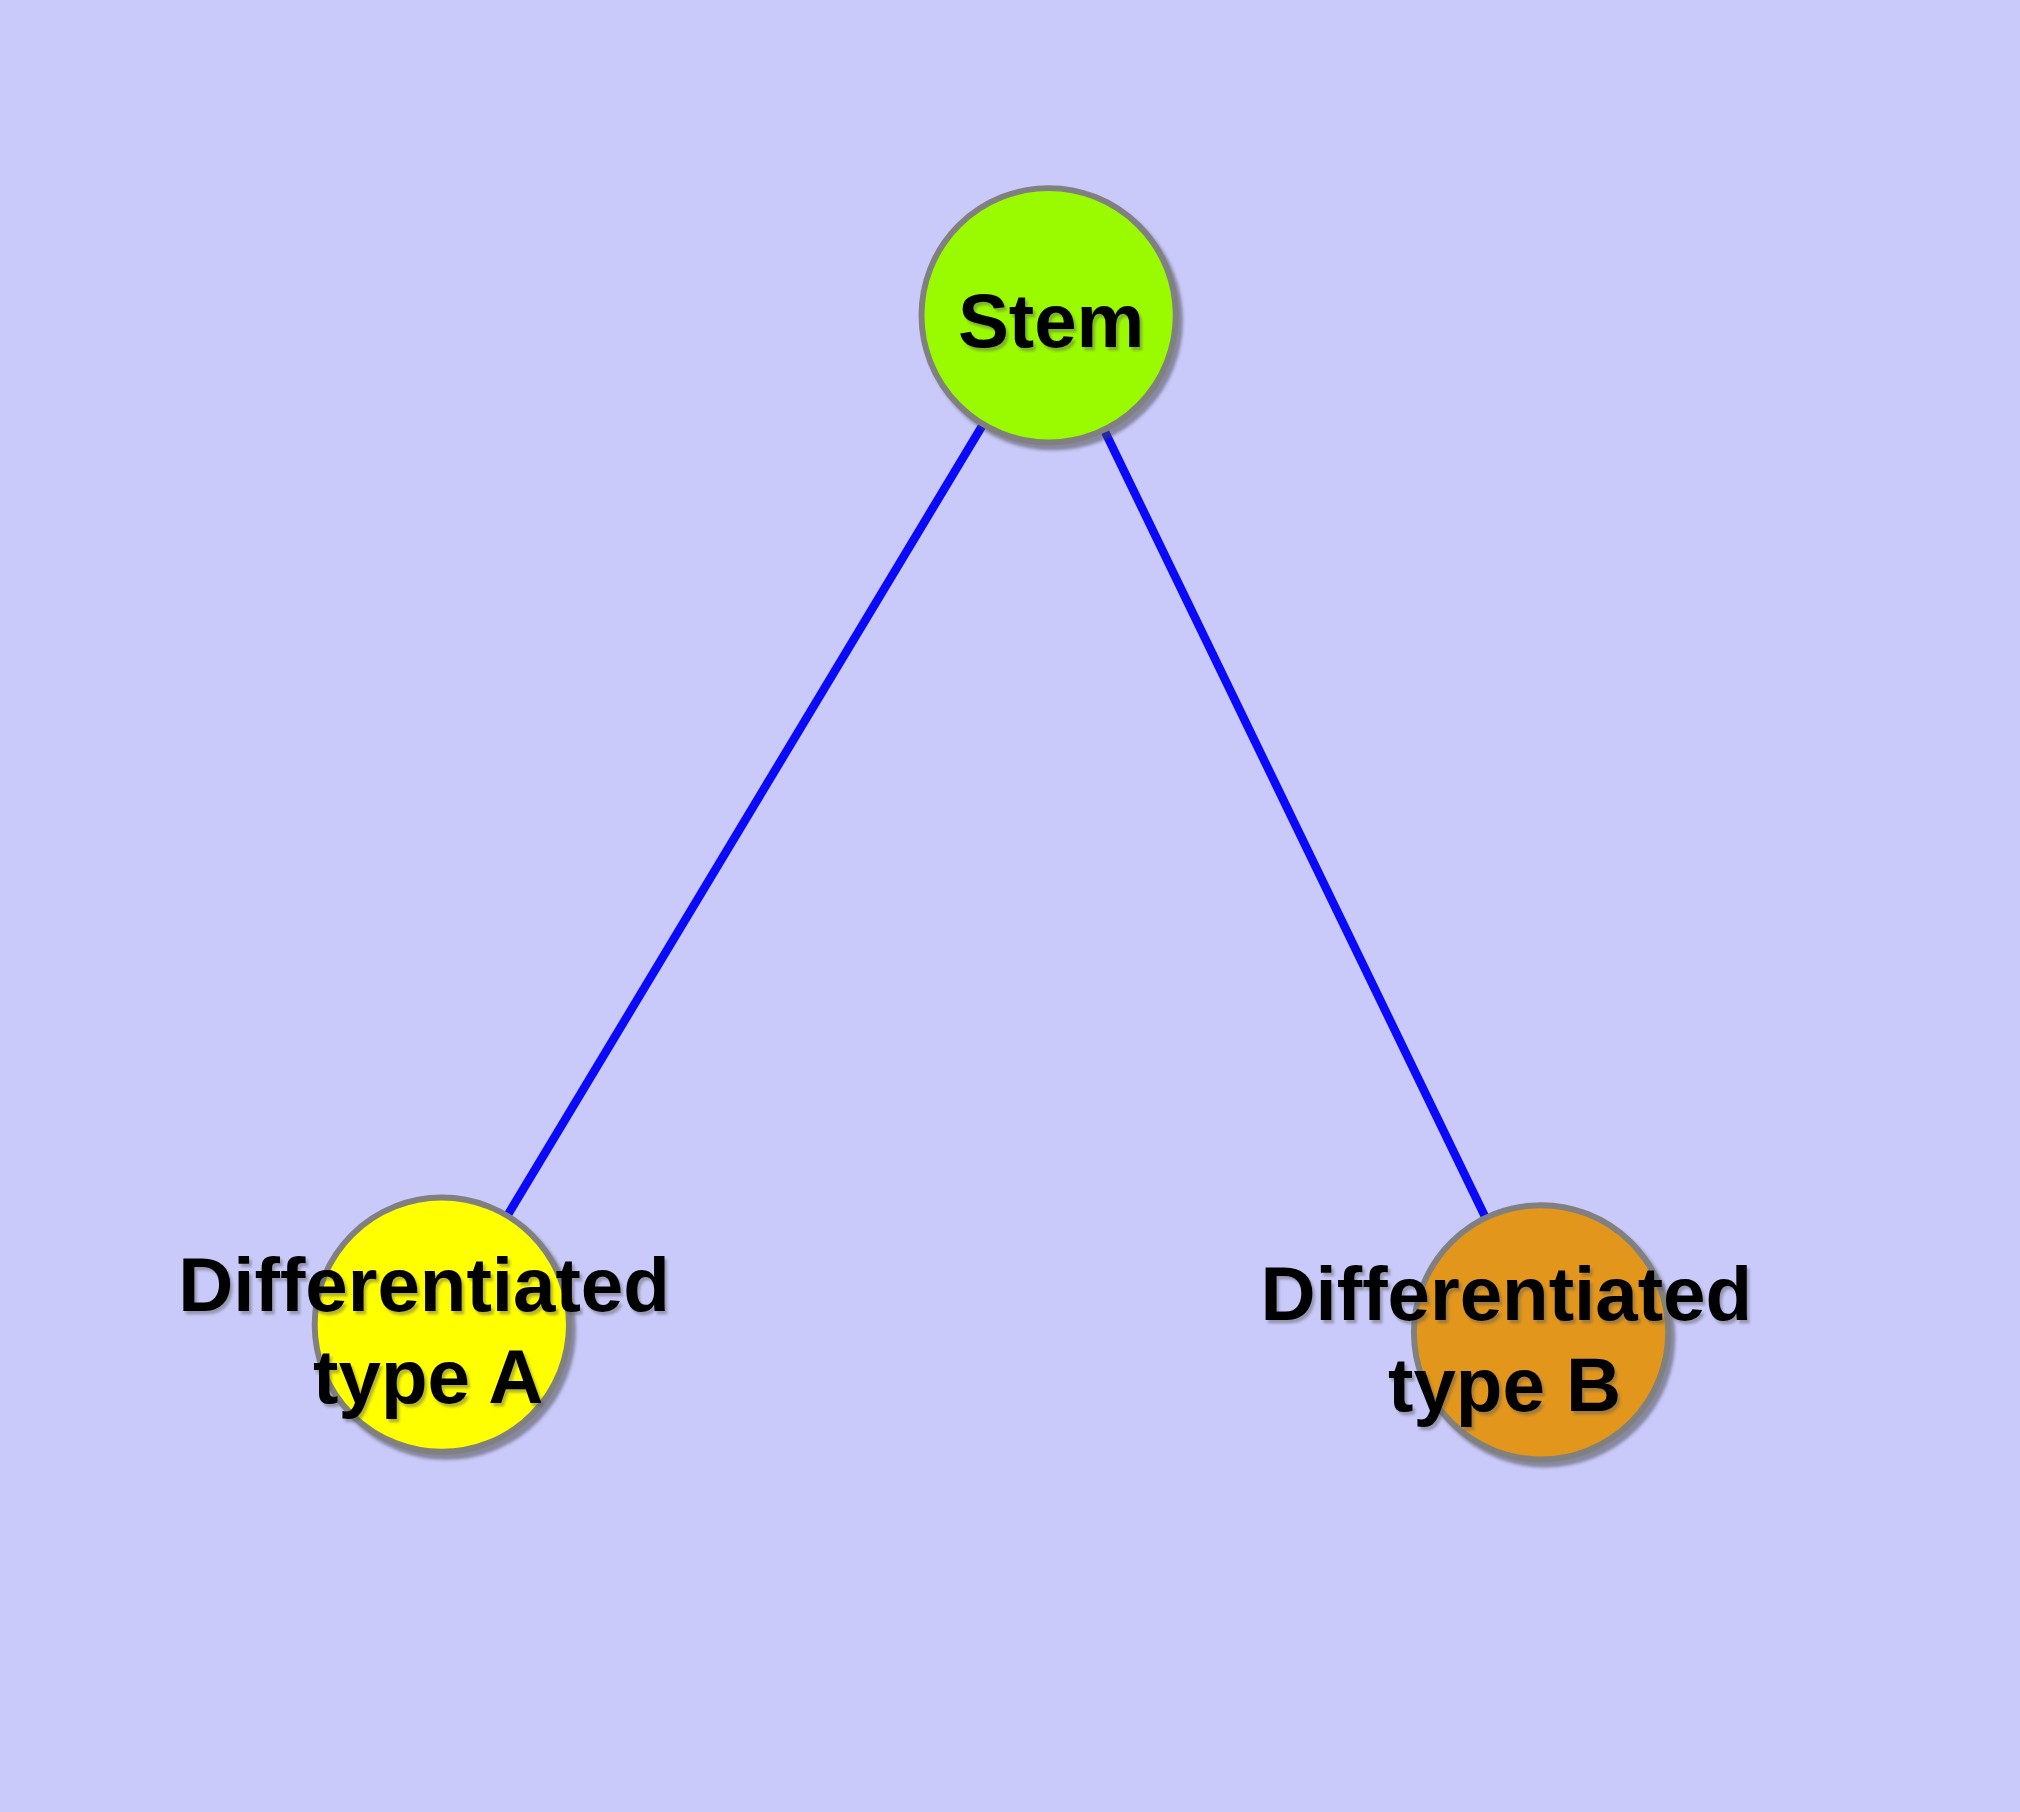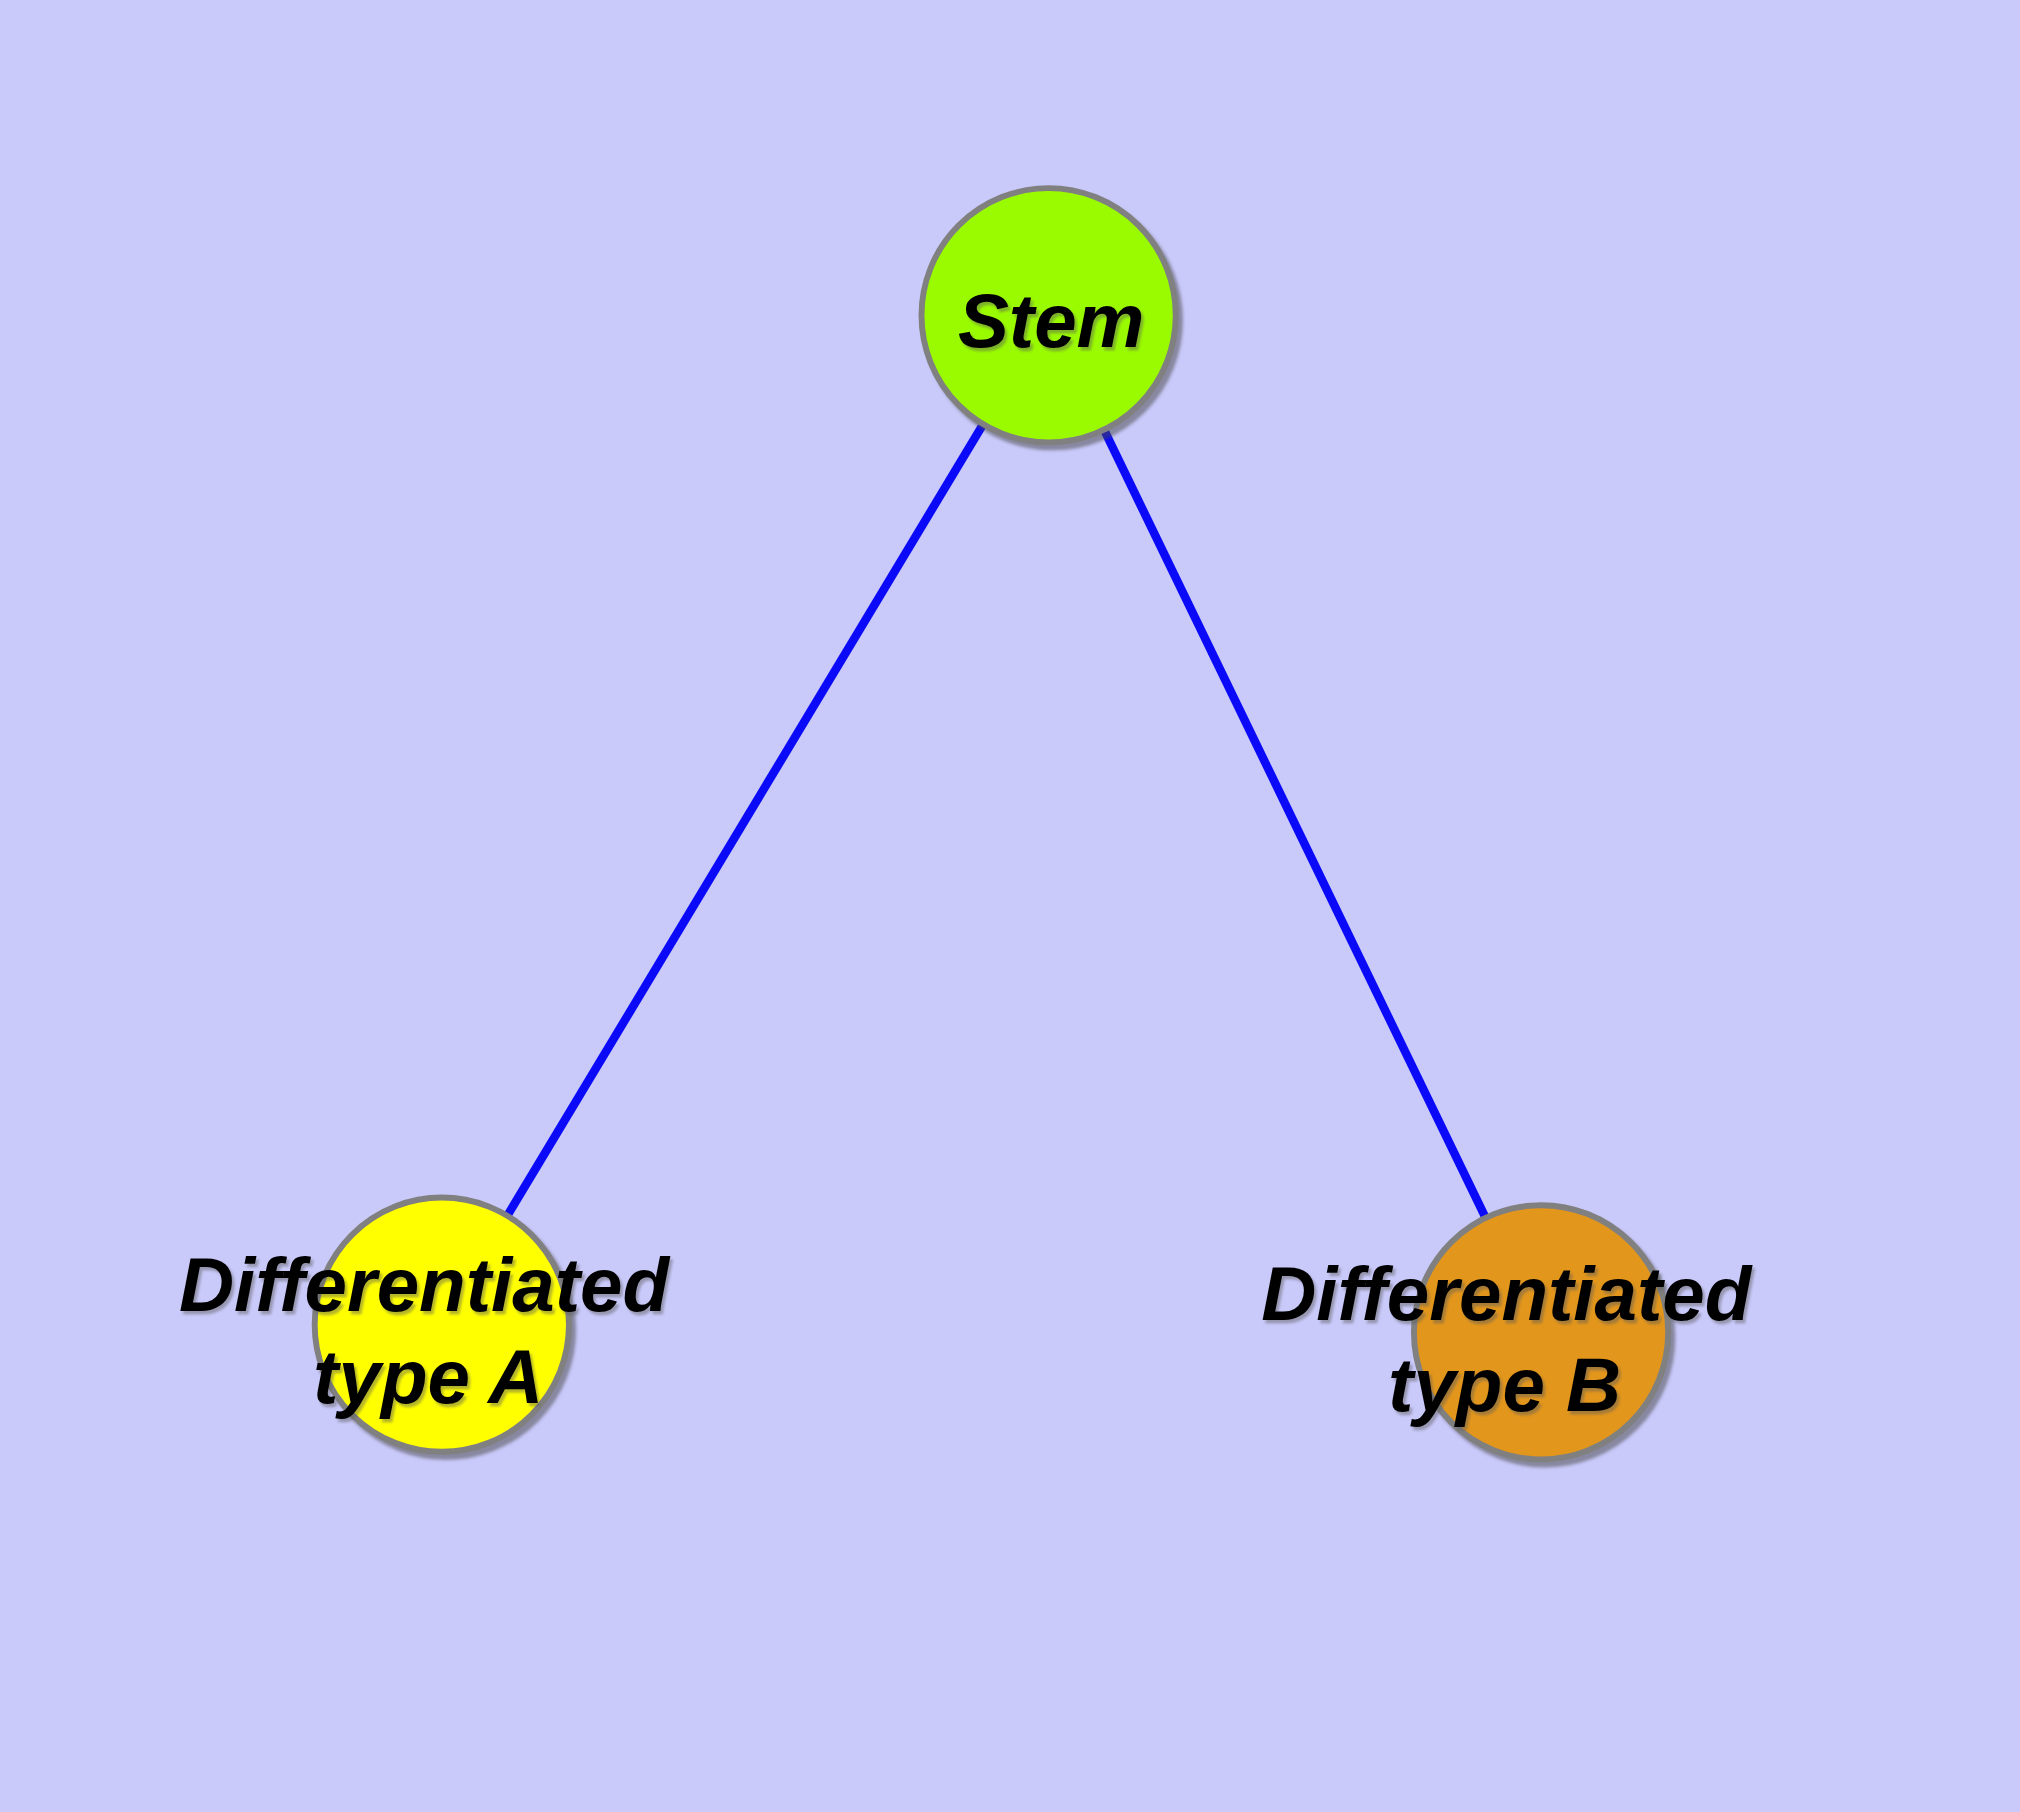--- a/index.html
+++ b/index.html
@@ -10,21 +10,20 @@
     width: 2021px;
     height: 1812px;
     background: var(--background, #C9C9FA);
     overflow: hidden;
     font-family: "Liberation Sans", sans-serif;
   }
   .diagram-wrap {
     position: relative;
     width: 2021px;
     height: 1564px;
-    font-style: italic;
   }
   svg.graph {
     display: block;
     width: 2021px;
     height: 1812px;
   }
   .edges line {
     stroke: var(--edge-color, #0A0AF8);
     stroke-width: 10;
     stroke-linecap: butt;

